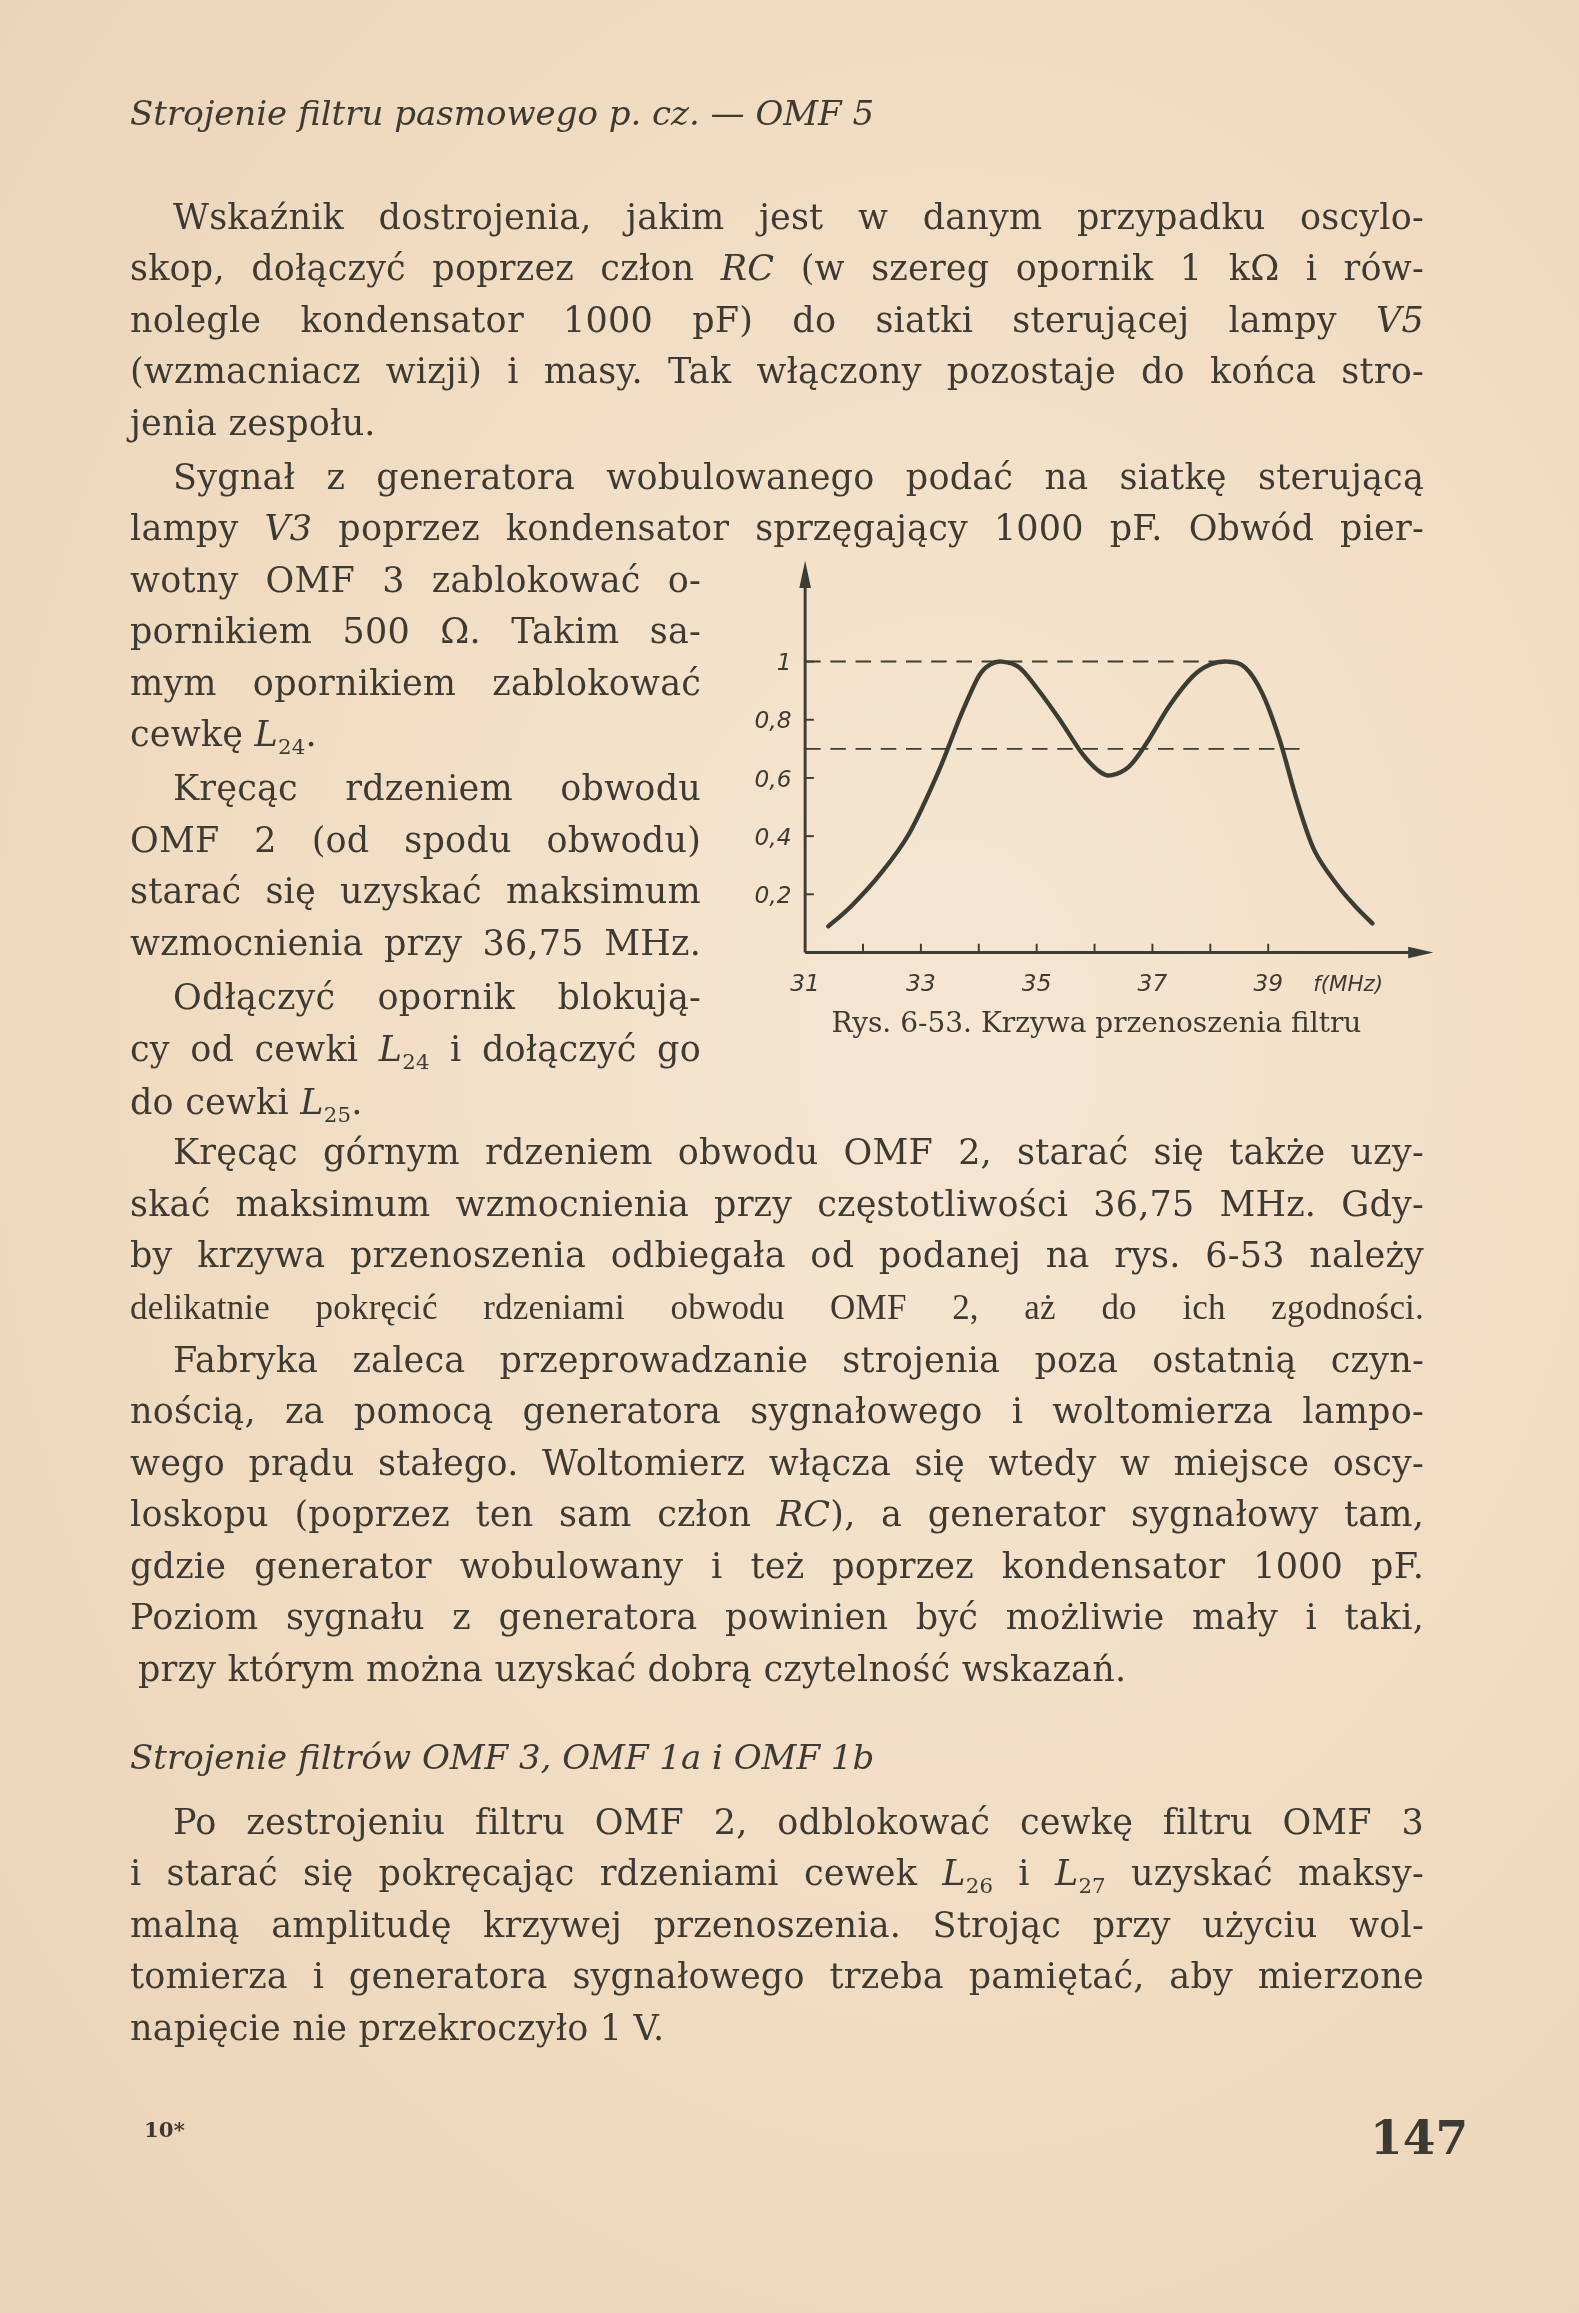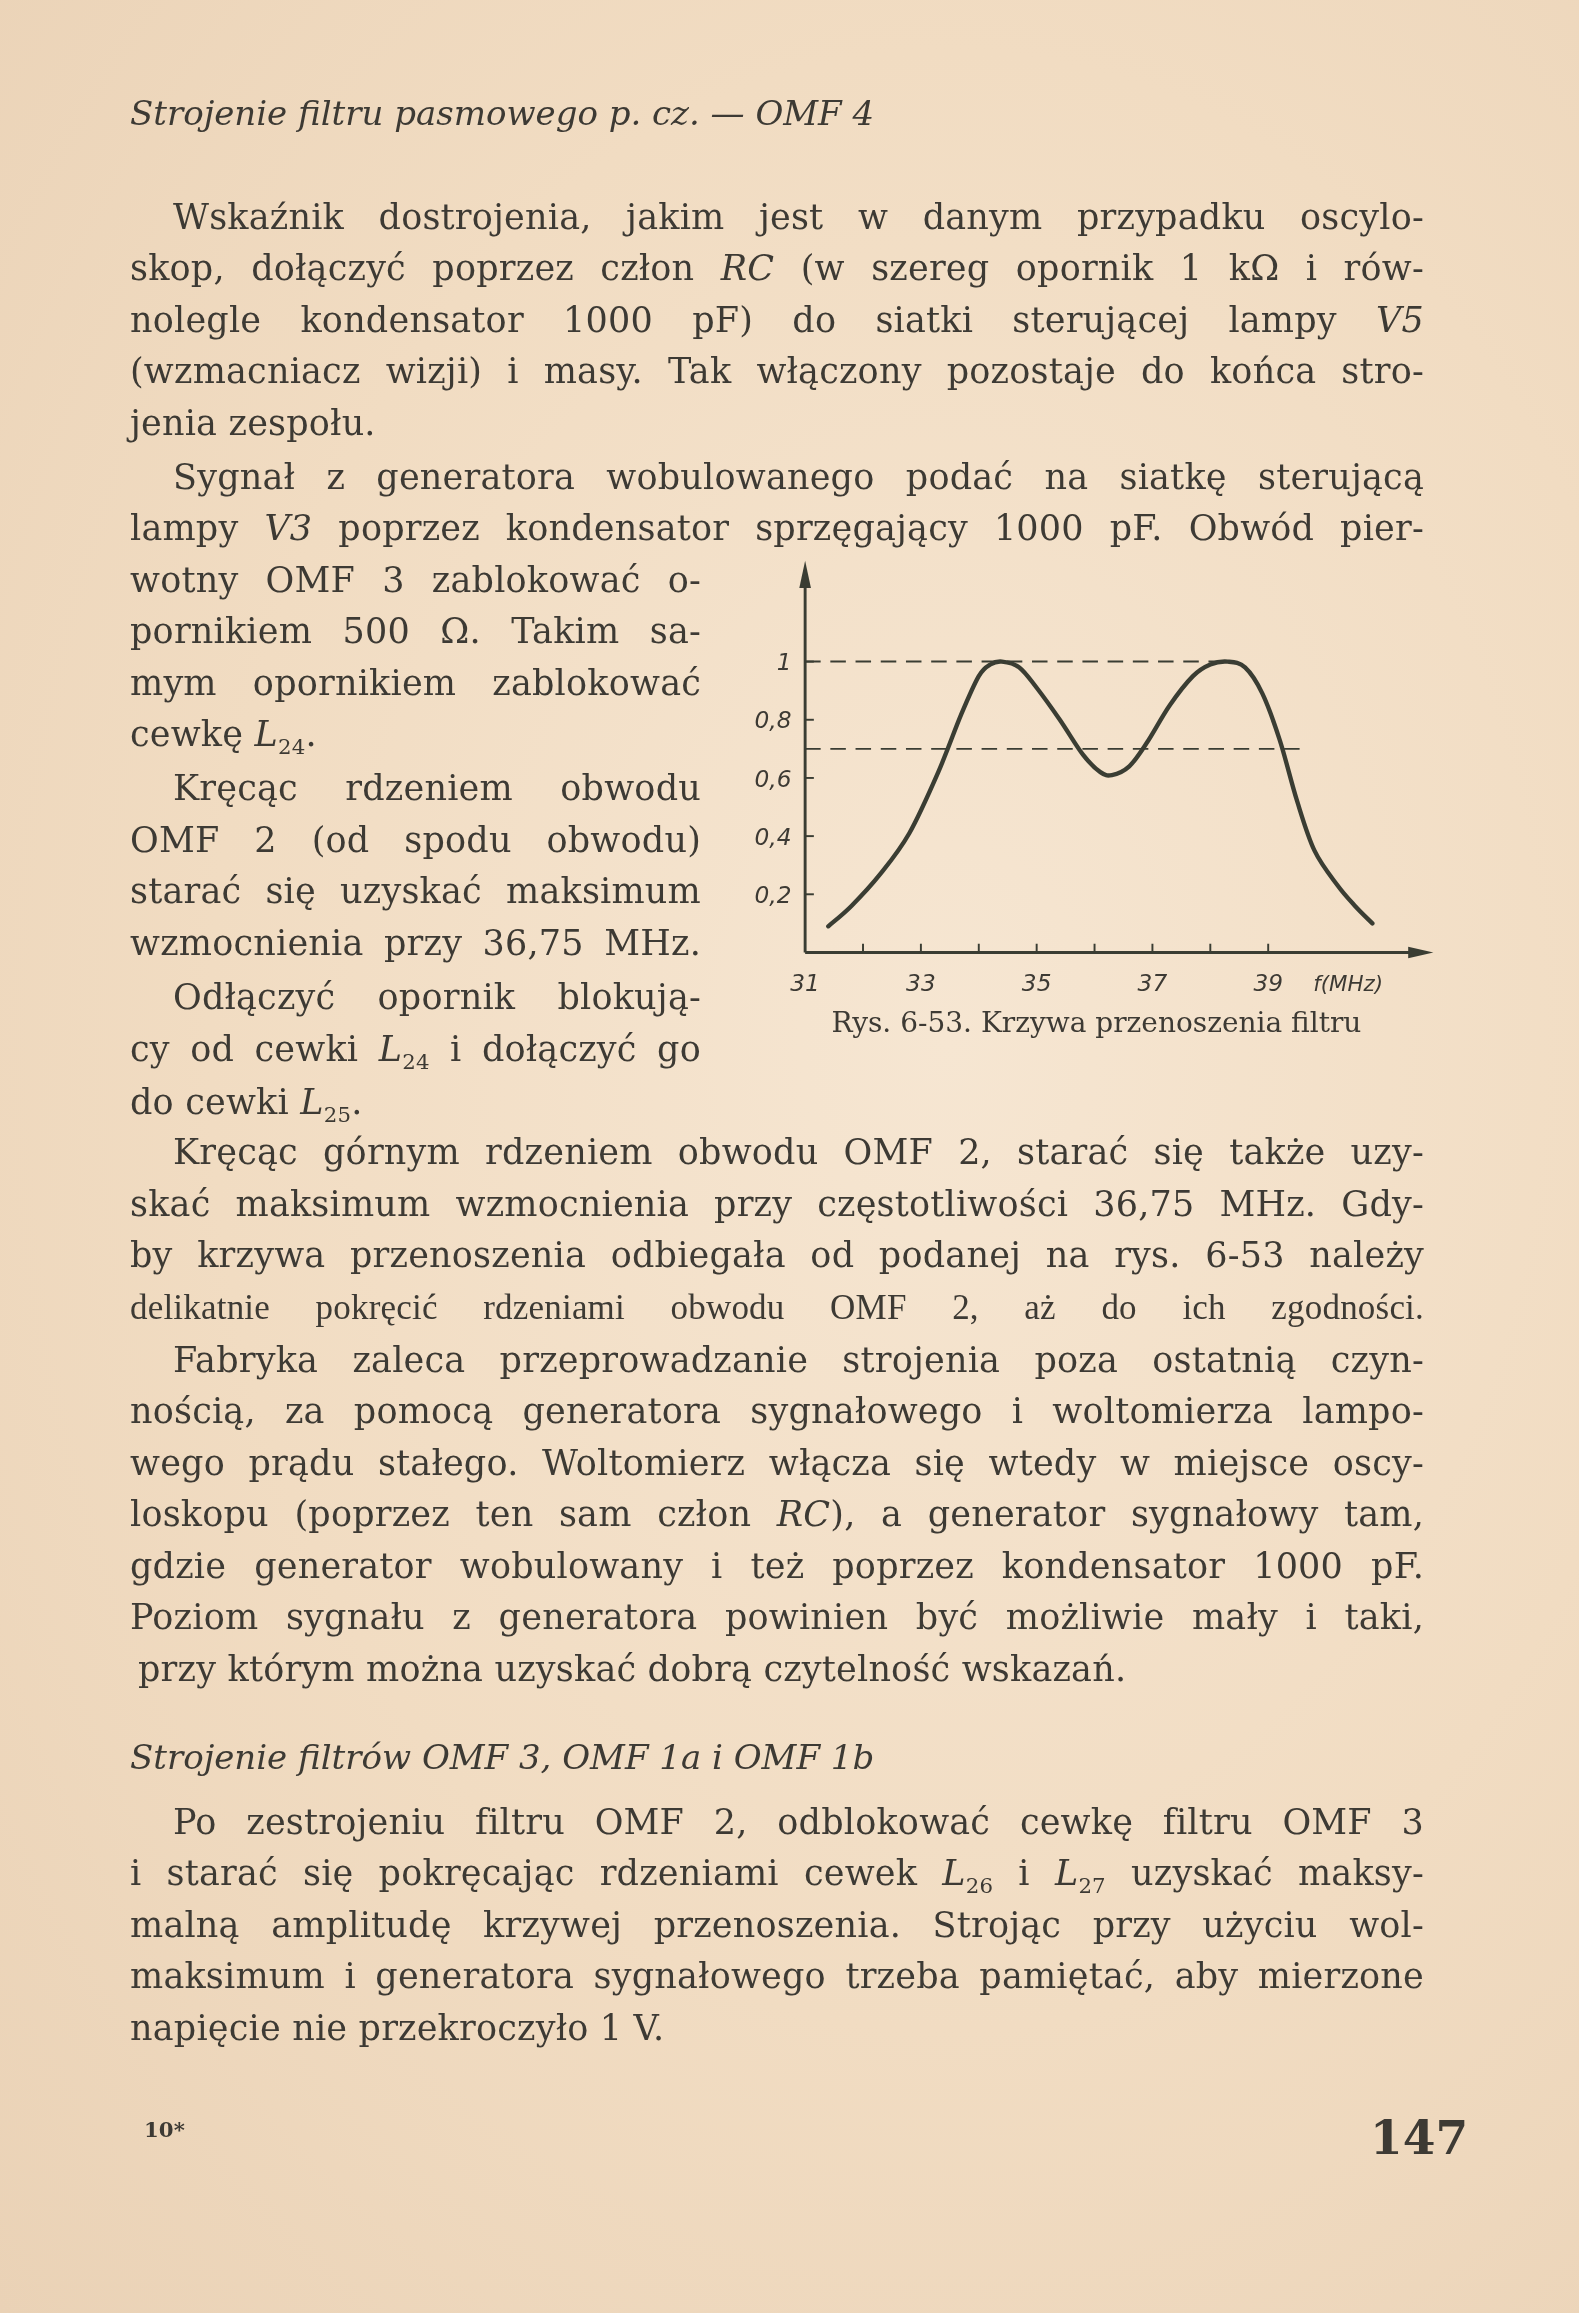--- a/index.html
+++ b/index.html
@@ -26,21 +26,21 @@
   .caption {
     position: absolute; left: 757px; width: 679px; text-align: center;
     font-size: 28px; line-height: 35px;
   }
   .folio { position: absolute; font-weight: bold; }
   svg text { font-family: "DejaVu Sans", sans-serif; font-style: italic; fill: #3d3a34; }
 </style>
 </head>
 <body>
 
-<div class="heading" style="top:93px;">Strojenie filtru pasmowego p. cz. — OMF 4</div>
+<div class="heading" style="top:93px;">Strojenie filtru pasmowego p. cz. — OMF 5</div>
 
 <div class="ln full indent" style="top:200px;">Wskaźnik dostrojenia, jakim jest w danym przypadku oscylo-</div>
 <div class="ln full" style="top:251px;"><span>skop, dołączyć poprzez człon </span><span class="ital">RC</span><span> (w szereg opornik 1 kΩ i rów-</span></div>
 <div class="ln full" style="top:303px;"><span>nolegle kondensator 1000 pF) do siatki sterującej lampy </span><span class="ital">V5</span></div>
 <div class="ln full" style="top:354px;">(wzmacniacz wizji) i masy. Tak włączony pozostaje do końca stro-</div>
 <div class="ln full last" style="top:406px;">jenia zespołu.</div>
 <div class="ln full indent" style="top:460px;">Sygnał z generatora wobulowanego podać na siatkę sterującą</div>
 <div class="ln full" style="top:511px;"><span>lampy </span><span class="ital">V3</span><span> poprzez kondensator sprzęgający 1000 pF. Obwód pier-</span></div>
 
 <div class="ln narrow" style="top:563px;">wotny OMF 3 zablokować o-</div>
@@ -115,18 +115,18 @@
 <div class="ln full" style="top:1497px;"><span>loskopu (poprzez ten sam człon </span><span class="ital">RC</span><span>), a generator sygnałowy tam,</span></div>
 <div class="ln full" style="top:1549px;">gdzie generator wobulowany i też poprzez kondensator 1000 pF.</div>
 <div class="ln full" style="top:1600px;">Poziom sygnału z generatora powinien być możliwie mały i taki,</div>
 <div class="ln full last" style="top:1652px;margin-left:8px;">przy którym można uzyskać dobrą czytelność wskazań.</div>
 
 <div class="heading" style="top:1737px;">Strojenie filtrów OMF 3, OMF 1a i OMF 1b</div>
 
 <div class="ln full indent" style="top:1805px;">Po zestrojeniu filtru OMF 2, odblokować cewkę filtru OMF 3</div>
 <div class="ln full" style="top:1856px;"><span>i starać się pokręcając rdzeniami cewek </span><span class="ital">L</span><span class="sub">26</span><span> i </span><span class="ital">L</span><span class="sub">27</span><span> uzyskać maksy-</span></div>
 <div class="ln full" style="top:1908px;">malną amplitudę krzywej przenoszenia. Strojąc przy użyciu wol-</div>
-<div class="ln full" style="top:1959px;">maksimum i generatora sygnałowego trzeba pamiętać, aby mierzone</div>
+<div class="ln full" style="top:1959px;">tomierza i generatora sygnałowego trzeba pamiętać, aby mierzone</div>
 <div class="ln full last" style="top:2011px;">napięcie nie przekroczyło 1 V.</div>
 
 <div class="folio" style="left:144px; top:2117px; font-size:21.3px;">10*</div>
 <div class="folio" style="left:1370px; top:2110px; font-size:47px;">147</div>
 
 
 </body></html>

